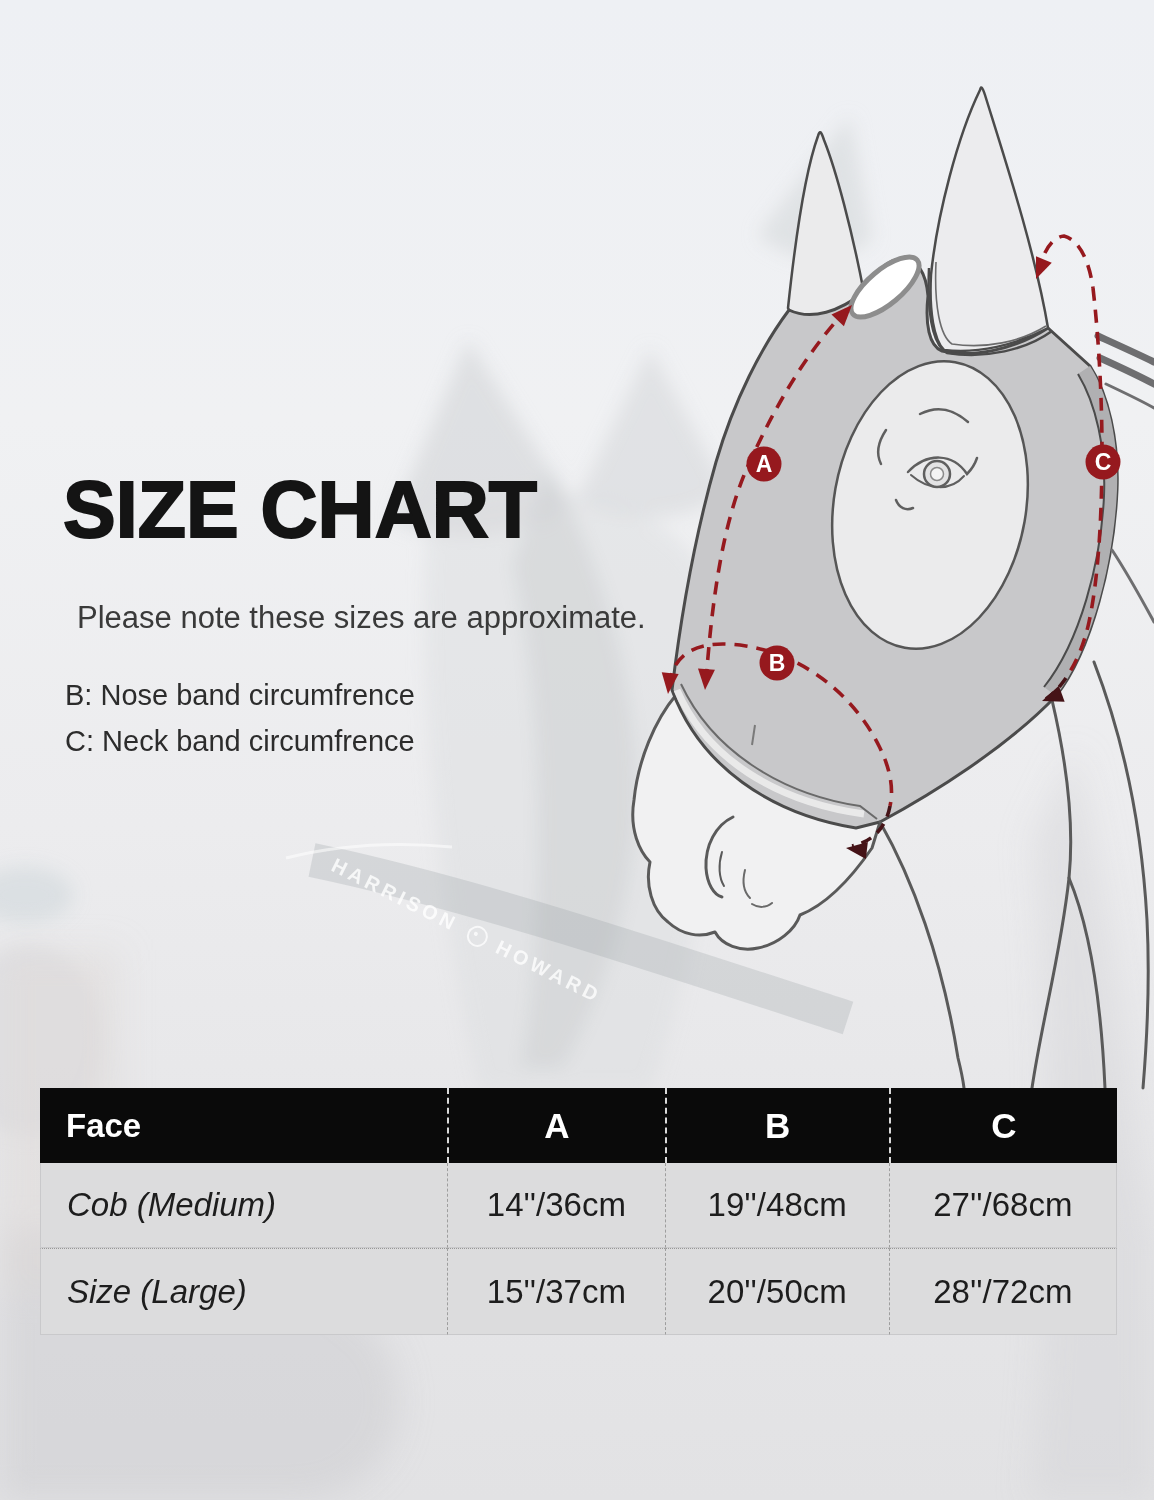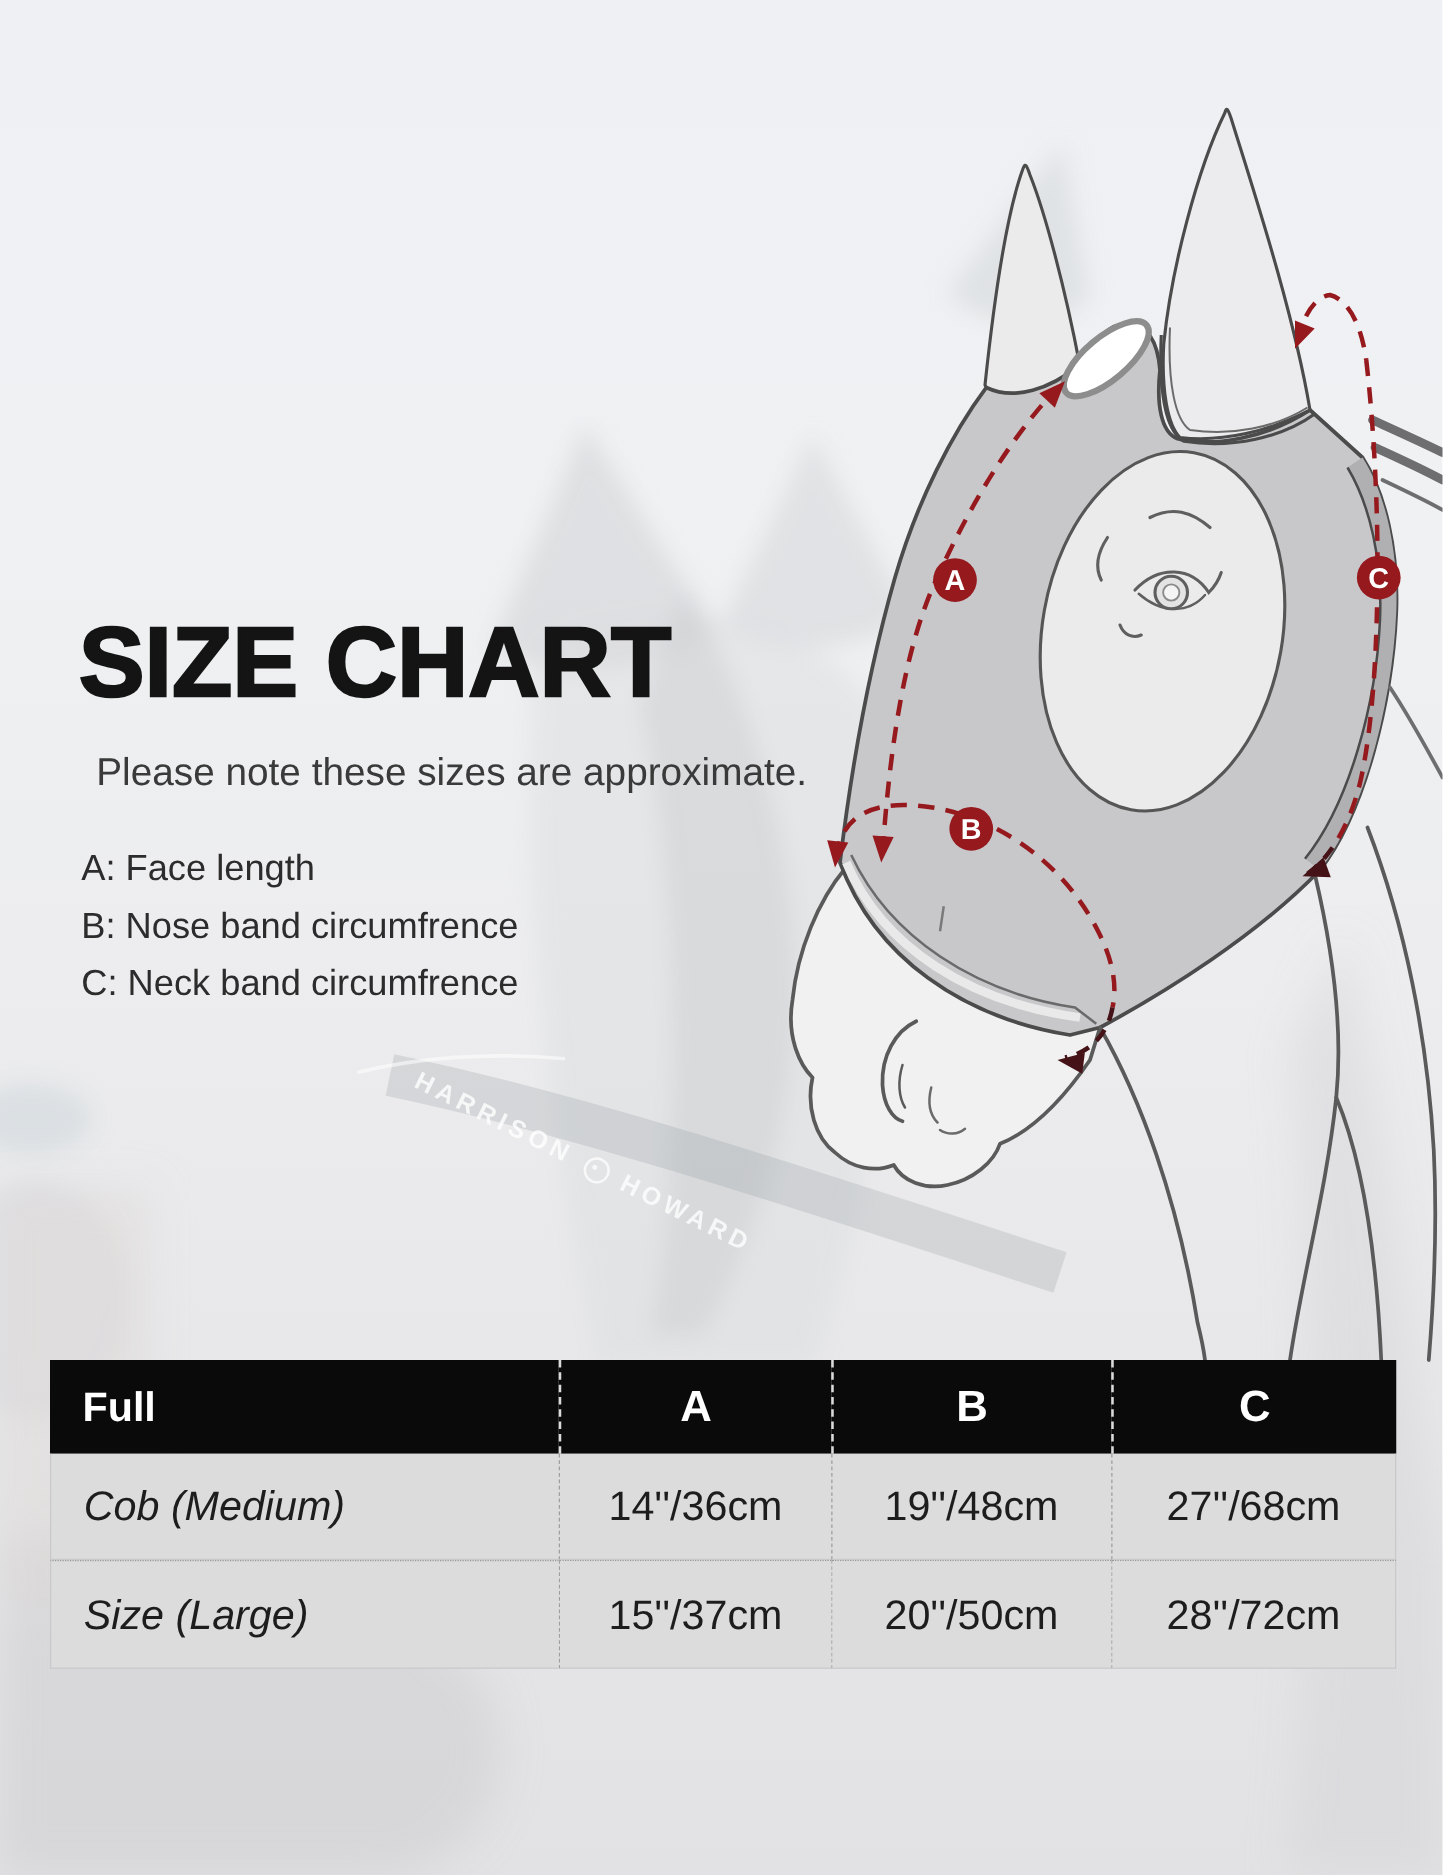--- a/index.html
+++ b/index.html
@@ -11,21 +11,21 @@
   .watermark{position:absolute;left:338px;top:854px;transform:rotate(26.5deg);transform-origin:0 0;
     display:flex;align-items:center;gap:12px;color:rgba(255,255,255,0.78);
     font-size:20px;font-weight:bold;letter-spacing:4px;white-space:nowrap;}
   .brand-logo{display:inline-block;width:17px;height:17px;border:2px solid rgba(255,255,255,0.75);
     border-radius:50%;position:relative;flex:0 0 auto;}
   .brand-logo::after{content:"";position:absolute;left:4.5px;top:4.5px;width:4px;height:4px;
     border-radius:50%;background:rgba(255,255,255,0.75);}
 
   
   .copy{position:absolute;left:63px;top:0;width:640px;}
-  .title{position:absolute;left:0;top:490px;margin:0;font-size:79px;line-height:80px;
+  .title{position:absolute;left:0;top:470px;margin:0;font-size:79px;line-height:80px;
     font-weight:800;letter-spacing:0px;color:#141414;-webkit-text-stroke:2px #141414;}
   .subtitle{position:absolute;left:2px;top:588px;margin:12px;font-size:31px;color:#3a3a3a;}
   .legend{position:absolute;left:2px;top:672px;margin:0;padding:0;list-style:none;}
   .legend li{font-size:29px;line-height:46px;color:#2c2c2c;}
 
   
   .size-table{position:absolute;left:40px;top:1088px;width:1077px;
     display:grid;grid-template-columns:37.8% 20.2% 20.8% 21.2%;grid-template-rows:75px 85px 87px;}
   .size-table .hcell{background:#0a0a0a;color:#ffffff;display:flex;align-items:center;}
   .size-table .hcell.first{justify-content:flex-start;padding-left:26px;font-size:33px;font-weight:bold;}
@@ -158,28 +158,27 @@
       <text class="badge-text" x="777" y="671" text-anchor="middle">B</text>
       <circle cx="1103" cy="462" r="17.5" fill="#96191e"></circle>
       <text class="badge-text" x="1103" y="470" text-anchor="middle">C</text>
     </g>
   </svg>
 
   <div class="copy">
     <h1 class="title">SIZE CHART</h1>
     <p class="subtitle">Please note these sizes are approximate.</p>
     <ul class="legend">
-      <li>A: Face length</li>
       <li>B: Nose band circumfrence</li>
       <li>C: Neck band circumfrence</li>
     </ul>
   </div>
 
   <div class="size-table">
-    <div class="hcell first">Full</div>
+    <div class="hcell first">Face</div>
     <div class="hcell num sep">A</div>
     <div class="hcell num sep">B</div>
     <div class="hcell num sep">C</div>
 
     <div class="bcell first">Cob (Medium)</div>
     <div class="bcell num sep">14''/36cm</div>
     <div class="bcell num sep">19''/48cm</div>
     <div class="bcell num sep last">27''/68cm</div>
 
     <div class="bcell first row2">Size (Large)</div>

